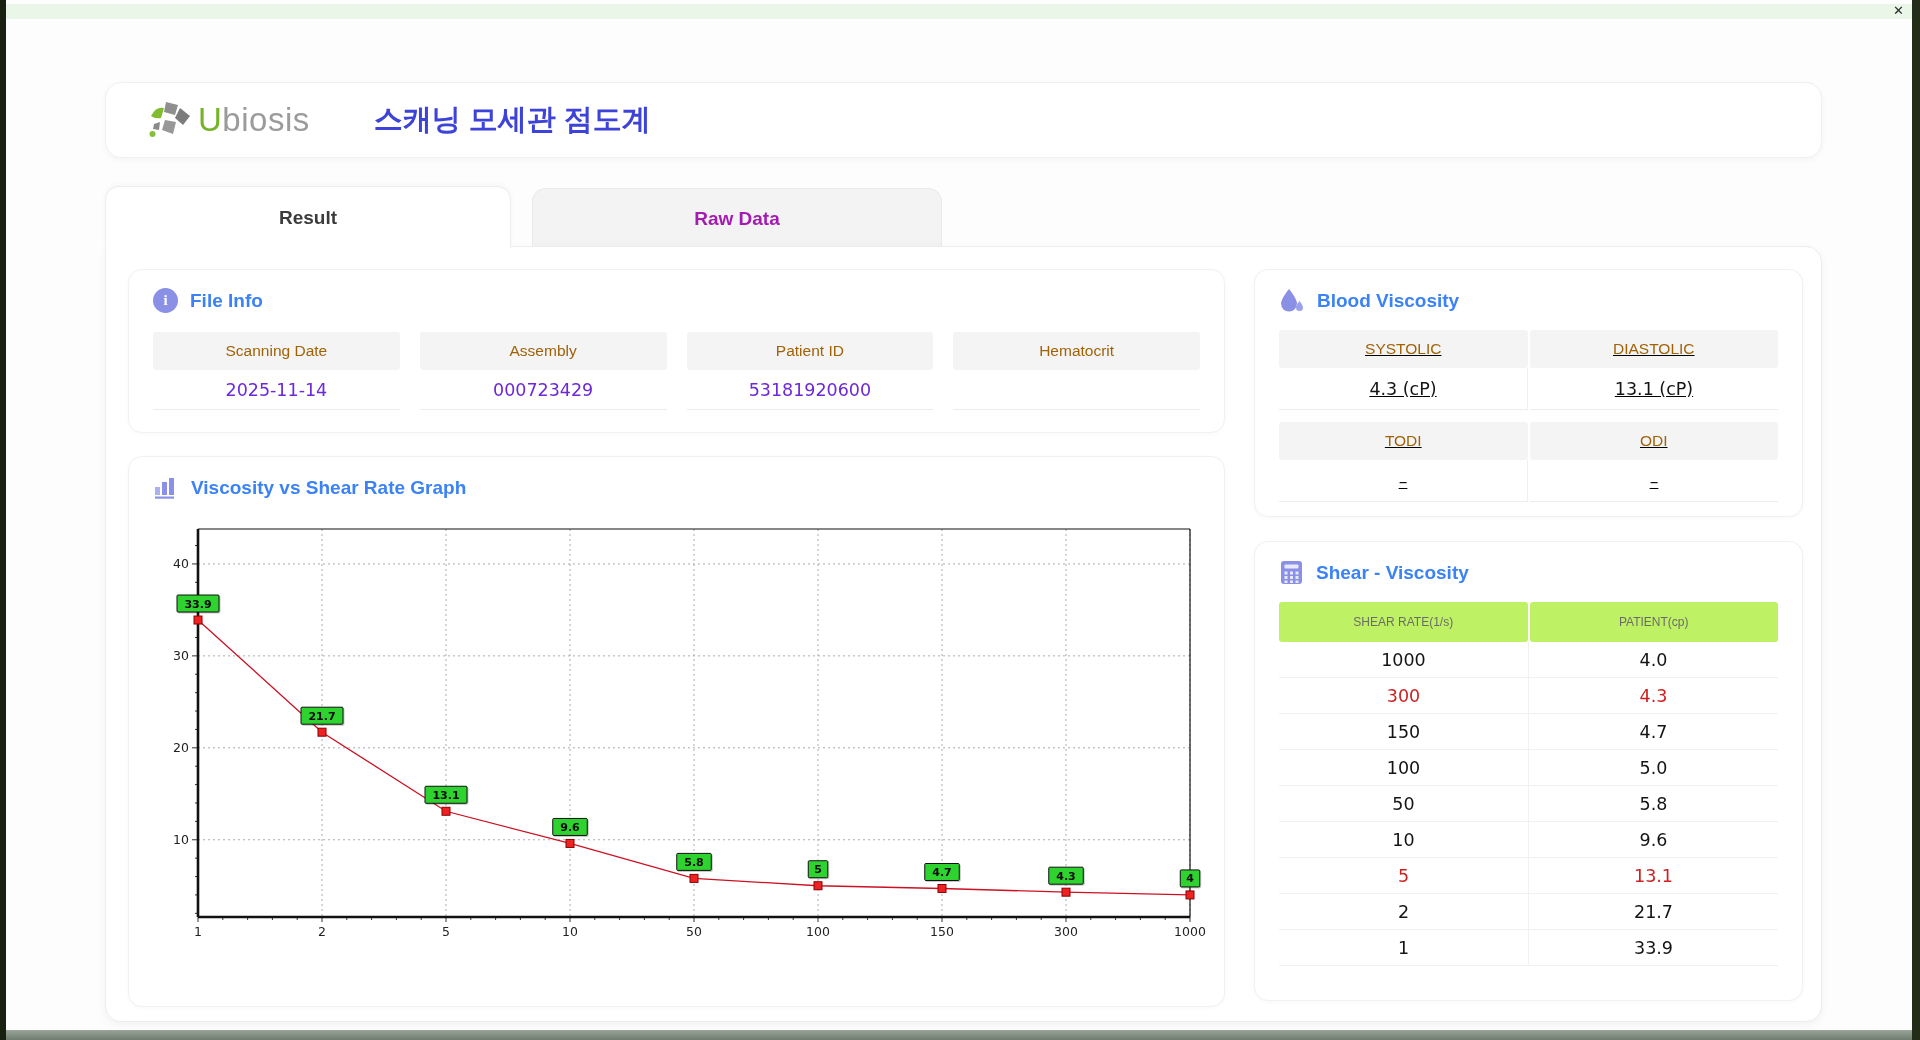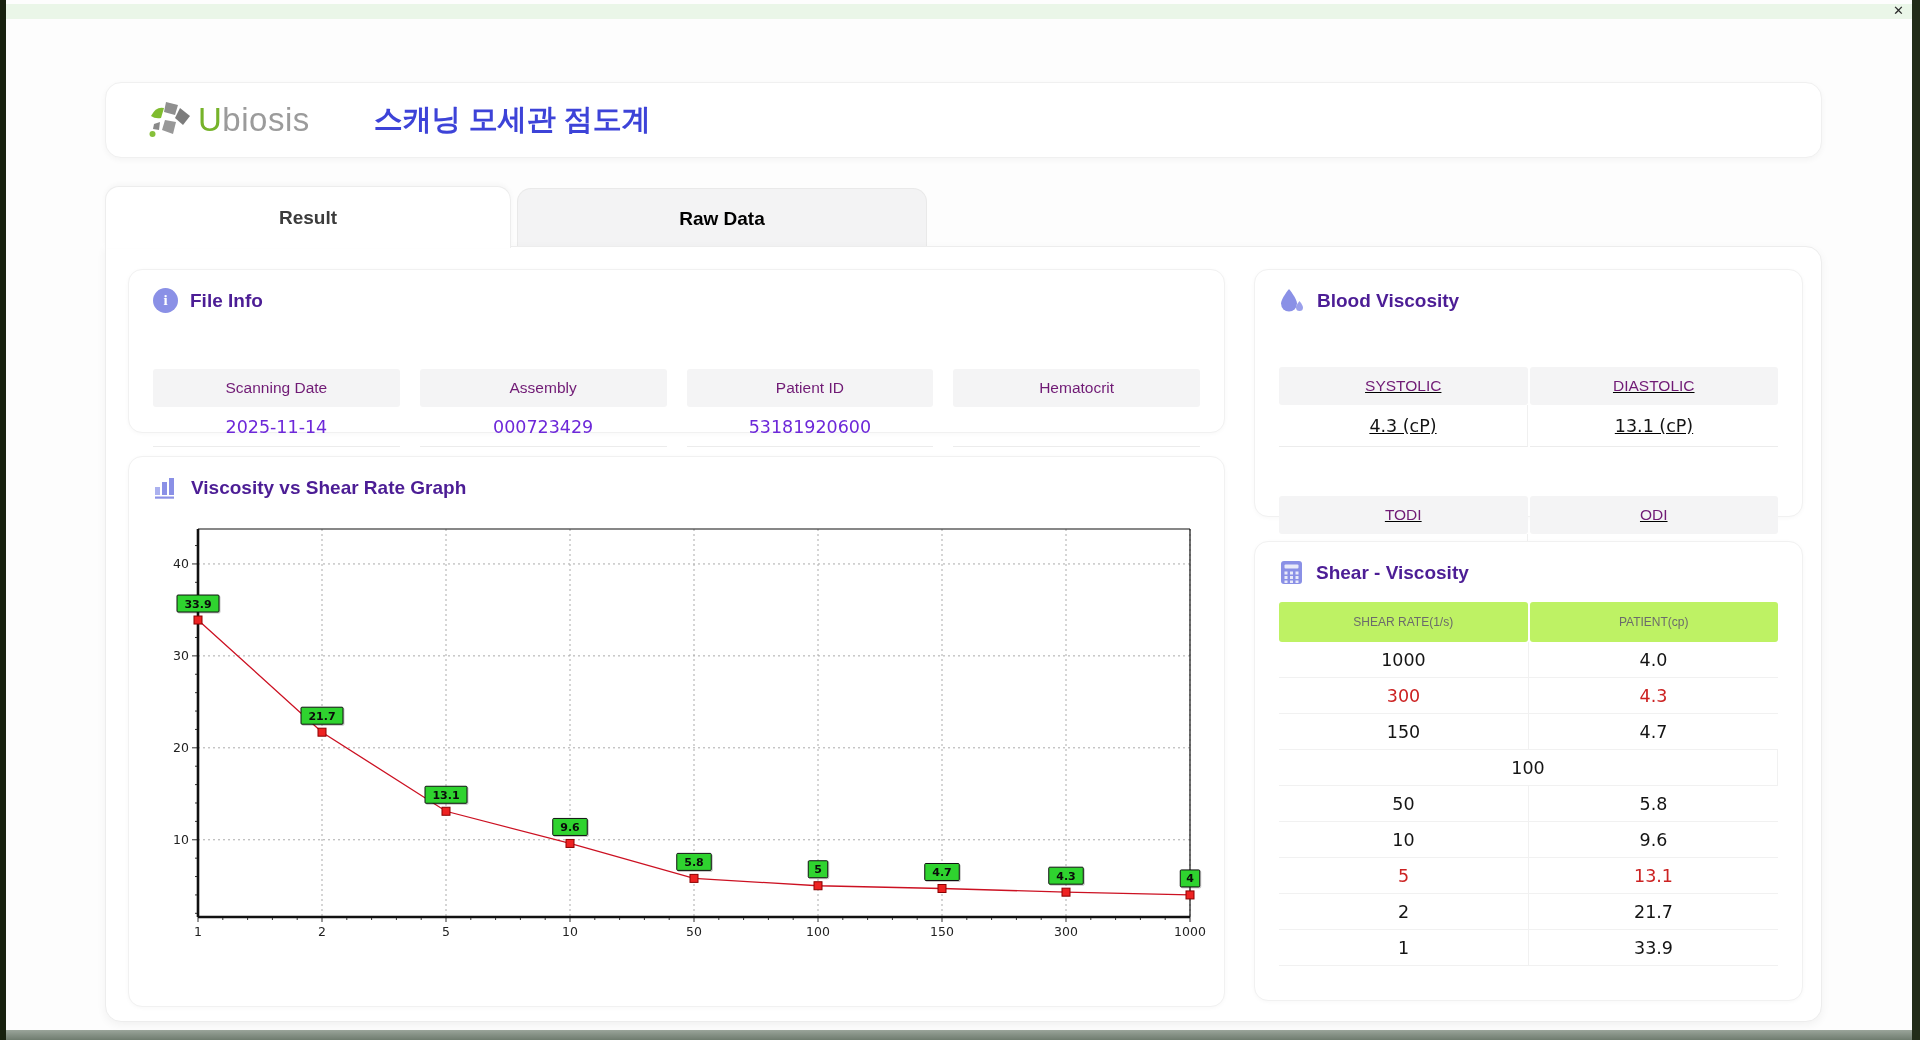--- a/index.html
+++ b/index.html
@@ -23,43 +23,43 @@
   .logo-text { font-size:33px; letter-spacing:.5px; margin-left:6px; color:#9b9b9b; font-weight:500; }
   .logo-text .u { color:#76b32a; }
   .app-title { margin-left:64px; font-size:29px; font-weight:bold; color:#3d43d8; }
 
   
   .tab { position:absolute; display:flex; align-items:center; justify-content:center;
          font-size:19px; font-weight:bold; cursor:pointer; }
   .tab-result { left:105px; top:186px; width:406px; height:62px; background:#fff; color:#3c3c3c;
                 border:1px solid #ededed; border-bottom:none; border-radius:14px 14px 0 0;
                 box-shadow:0 -2px 5px rgba(0,0,0,.03); z-index:3; }
-  .tab-raw { left:517px; top:188px; width:410px; height:60px; background:#f3f3f4; color:#000000;
+  .tab-raw { left:532px; top:188px; width:410px; height:60px; background:#f3f3f4; color:#a21caf;
              border:1px solid #e9e9e9; border-bottom:none; border-radius:14px 14px 0 0; z-index:1; }
 
   
   .main-card { position:absolute; left:105px; top:246px; width:1717px; height:776px; background:#fff;
                border:1px solid #ededed; border-radius:0 16px 16px 16px;
                box-shadow:0 3px 10px rgba(0,0,0,.05); z-index:2; }
 
   .panel { position:absolute; background:#fff; border:1px solid #f1f1f1; border-radius:14px;
            box-shadow:0 1px 4px rgba(0,0,0,.03); }
   .panel-title { position:absolute; left:24px; top:18px; display:flex; align-items:center; }
-  .panel-title .txt { margin-left:12px; font-size:19px; font-weight:bold; color:#4c1d95; }
+  .panel-title .txt { margin-left:12px; font-size:19px; font-weight:bold; color:#3b82f6; }
 
   .icon-circle { width:25px; height:25px; border-radius:50%; background:#8a90e6; color:#fff;
                  font-size:15px; font-weight:bold; display:flex; align-items:center; justify-content:center;
                  font-family:"Liberation Serif", serif; }
 
   
   .panel-fileinfo { left:22px; top:22px; width:1097px; height:164px; }
   .fi-fields { position:absolute; left:24px; right:24px; top:62px; display:flex; gap:20px; }
   .fi-field { flex:1; }
   .cell-head { height:38px; background:#f4f4f5; border-radius:3px; display:flex; align-items:center;
-               justify-content:center; font-size:15.5px; color:#701a75;margin-top:37px; }
+               justify-content:center; font-size:15.5px; color:#a16207; }
   .cell-val { height:40px; display:flex; align-items:center; justify-content:center; font-size:17.5px;
               color:#6d28d9; font-family:"DejaVu Sans", sans-serif; border-bottom:1px solid #ececec; }
 
   
   .panel-graph { left:22px; top:209px; width:1097px; height:551px; }
   .chart-svg { position:absolute; left:0; top:0; width:1097px; height:551px; }
   .chart-svg .grid { stroke:#ababab; stroke-width:1; stroke-dasharray:2,3; }
   .chart-svg .tick { stroke:#333; stroke-width:1; }
   .chart-svg .frame { stroke:#111; stroke-width:1.2; fill:none; }
   .chart-svg .axis { stroke:#111; stroke-width:2.6; fill:none; }
@@ -359,20 +359,21 @@
         <div class="sh-row hl">
           <div>300</div>
           <div>4.3</div>
         </div>
         <div class="sh-row">
           <div>150</div>
           <div>4.7</div>
         </div>
         <div class="sh-row">
           <div>100</div>
+          <div>5.0</div>
         </div>
         <div class="sh-row">
           <div>50</div>
           <div>5.8</div>
         </div>
         <div class="sh-row">
           <div>10</div>
           <div>9.6</div>
         </div>
         <div class="sh-row hl">

